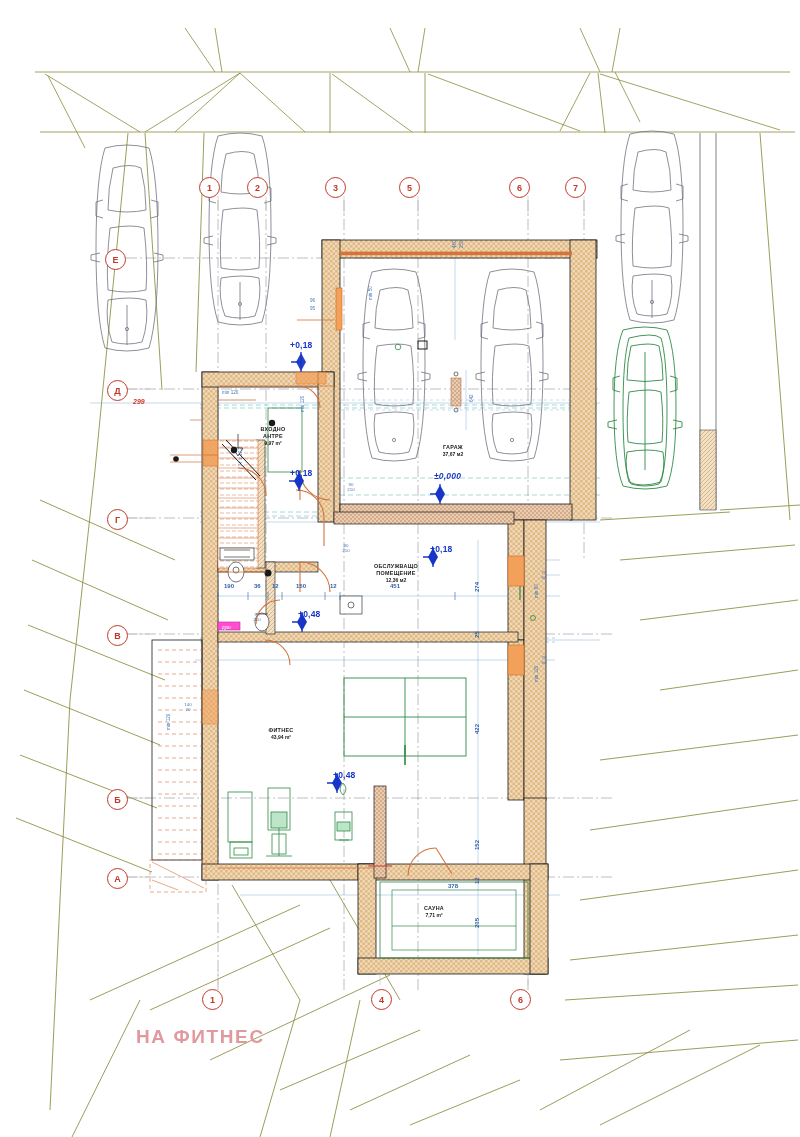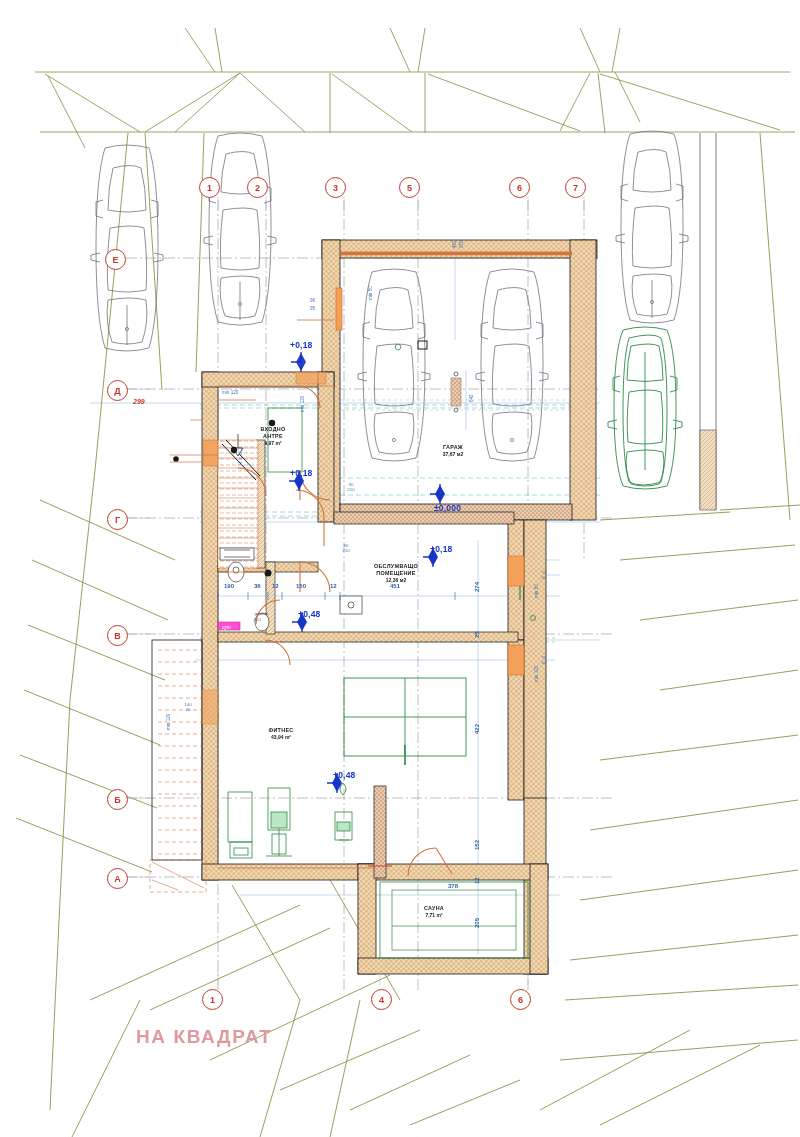--- a/index.html
+++ b/index.html
@@ -478,21 +478,21 @@
   <div class="room-area">43,94 m²</div>
 </div>
 
 <div class="lbl" style="left:410px;top:905px;width:48px;">
   <div class="room-name">САУНА</div>
   <div class="room-area">7,71 m²</div>
 </div>
 
 <div class="lbl elev" style="left:290px;top:340px;">+0,18</div>
 <div class="lbl elev" style="left:290px;top:468px;">+0,18</div>
-<div class="lbl elev" style="left:434px;top:503px;">±0,000</div>
+<div class="lbl elev" style="left:434px;top:471px;font-style:italic;">±0,000</div>
 <div class="lbl elev" style="left:430px;top:544px;">+0,18</div>
 <div class="lbl elev" style="left:298px;top:609px;">+0,48</div>
 <div class="lbl elev" style="left:333px;top:770px;">+0,48</div>
 
 <div class="gridlab" style="left:199px;top:177px;">1</div>
 <div class="gridlab" style="left:247px;top:177px;">2</div>
 <div class="gridlab" style="left:325px;top:177px;">3</div>
 <div class="gridlab" style="left:399px;top:177px;">5</div>
 <div class="gridlab" style="left:509px;top:177px;">6</div>
 <div class="gridlab" style="left:565px;top:177px;">7</div>
@@ -556,15 +556,15 @@
 
 <div class="lbl dimsm" style="left:222px;top:390px;">min 120</div>
 <div class="lbl dimsm" style="left:230px;top:583px;opacity:0;">.</div>
 <div class="lbl dimsm v" style="left:238px;top:466px;">17 x 17,2</div>
 <div class="lbl dimsm v" style="left:300px;top:412px;">min 120</div>
 <div class="lbl dimsm v" style="left:166px;top:730px;">min 129</div>
 <div class="lbl dimsm v" style="left:534px;top:598px;">min 60</div>
 <div class="lbl dimsm v" style="left:534px;top:682px;">min 120</div>
 <div class="lbl dimsm v" style="left:368px;top:300px;">min 50</div>
 
-<div id="watermark" style="left:136px;top:1026px;">НА КВАДРАТ</div>
+<div id="watermark" style="left:136px;top:1026px;">НА ФИТНЕС</div>
 
 </div>
 
 </body></html>

